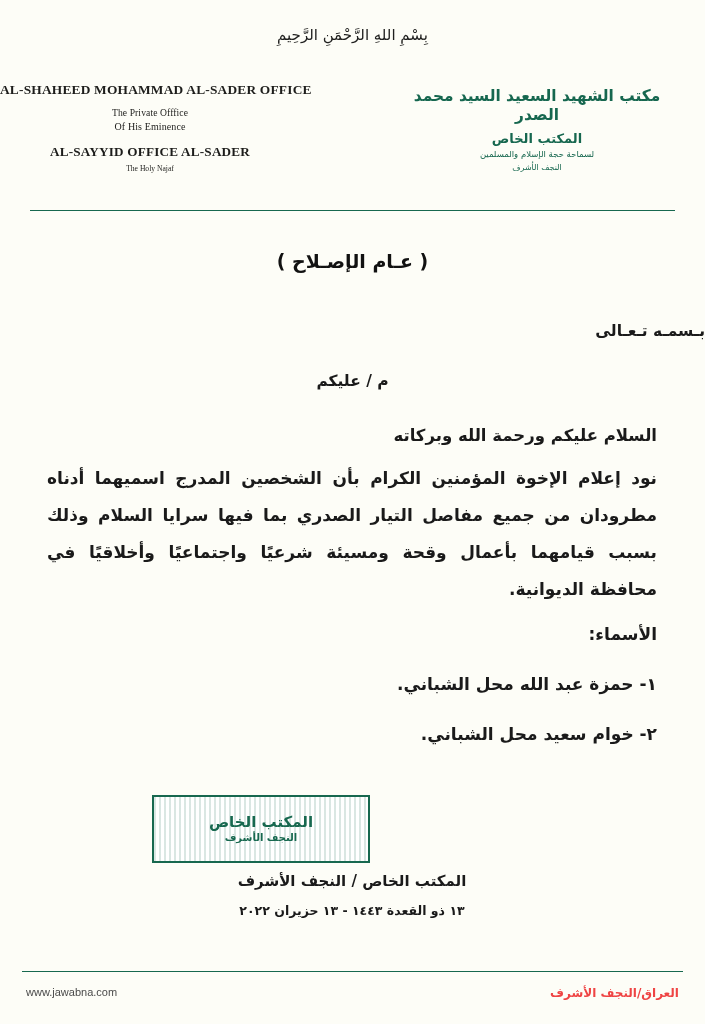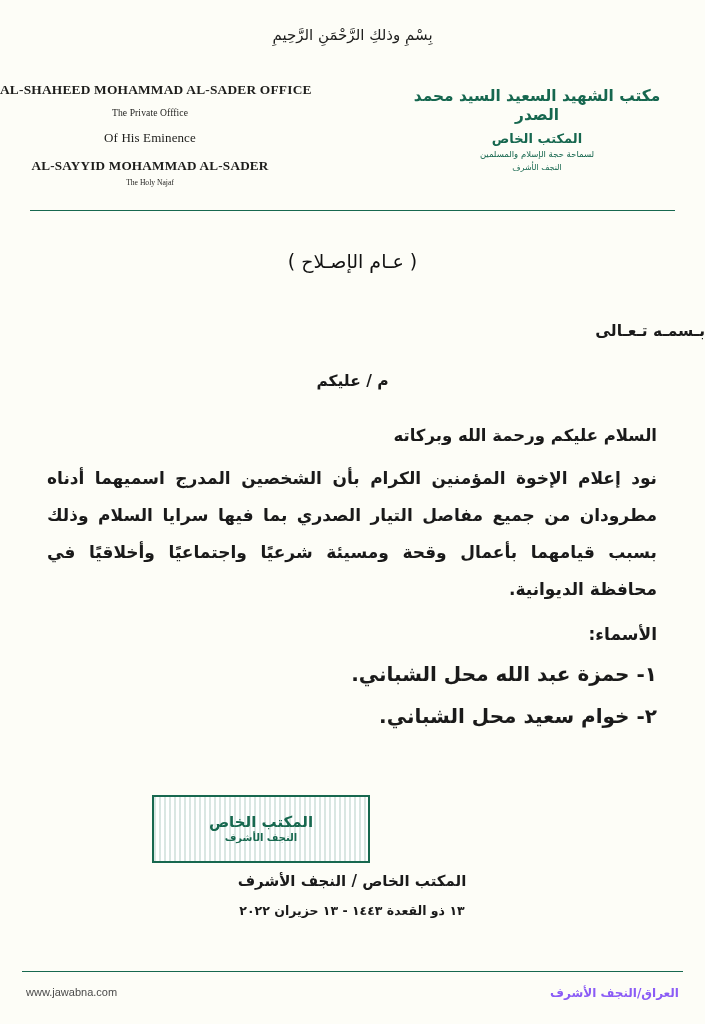--- a/index.html
+++ b/index.html
@@ -54,22 +54,22 @@
     font-weight: bold;
     letter-spacing: 0.2px;
     white-space: nowrap;
   }
   .header-en .line2 {
     font-size: 9.6px;
     margin-top: 9px;
     letter-spacing: 0.1px;
   }
   .header-en .line3 {
-    font-size: 13px;
-    margin-top: 12px;
+    font-size: 10px;
+    margin-top: 3px;
     letter-spacing: 0.1px;
   }
   .header-en .line4 {
     font-size: 13.2px;
     font-weight: bold;
     margin-top: 12px;
     letter-spacing: 0.2px;
     white-space: nowrap;
   }
   .header-en .line5 {
@@ -126,21 +126,21 @@
   }
 
   
   .doc-title {
     position: absolute;
     top: 250px;
     left: 0;
     width: 100%;
     text-align: center;
     font-size: 19px;
-    font-weight: normal;
+    font-weight: bold;
     color: #111;
     letter-spacing: 1px;
   }
 
   .besmih {
     position: absolute;
     top: 322px;
     left: 0;
     width: 100%;
     text-align: right;
@@ -180,23 +180,23 @@
     text-align: justify;
     text-align-last: right;
     margin-top: 10px;
   }
   .names-label {
     font-size: 17px;
     font-weight: bold;
     margin-top: 16px;
   }
   .name-item {
-    font-size: 20px;
-    font-weight: bold;
-    margin-top: 18px;
+    font-size: 17px;
+    font-weight: bold;
+    margin-top: 30px;
   }
 
   
   .seal {
     position: absolute;
     top: 795px;
     left: 152px;
     width: 218px;
     height: 68px;
     border: 2px solid #17684f;
@@ -263,37 +263,37 @@
     font-size: 11px;
     color: #4a4a4a;
     direction: ltr;
   }
   .footer-right {
     position: absolute;
     bottom: 24px;
     right: 26px;
     font-size: 12px;
     font-weight: bold;
-    color: #8b5cf6;
+    color: #ef4444;
     direction: rtl;
   }
 </style>
 </head>
 <body>
 
 <div class="page">
 
-  <div class="basmala">بِسْمِ وذلكِ الرَّحْمَنِ الرَّحِيمِ</div>
+  <div class="basmala">بِسْمِ اللهِ الرَّحْمَنِ الرَّحِيمِ</div>
 
   <div class="header">
     <div class="header-en">
       <div class="line1">AL-SHAHEED MOHAMMAD AL-SADER OFFICE</div>
       <div class="line2">The Private Offfice</div>
       <div class="line3">Of His Eminence</div>
-      <div class="line4">AL-SAYYID MOHAMMAD AL-SADER</div>
+      <div class="line4">AL-SAYYID OFFICE AL-SADER</div>
       <div class="line5">The Holy Najaf</div>
     </div>
     <div class="header-ar">
       <div class="ar1">مكتب الشهيد السعيد السيد محمد الصدر</div>
       <div class="ar2">المكتب الخاص</div>
       <div class="ar3">لسماحة حجة الإسلام والمسلمين</div>
       <div class="ar5">النجف الأشرف</div>
     </div>
   </div>
 

